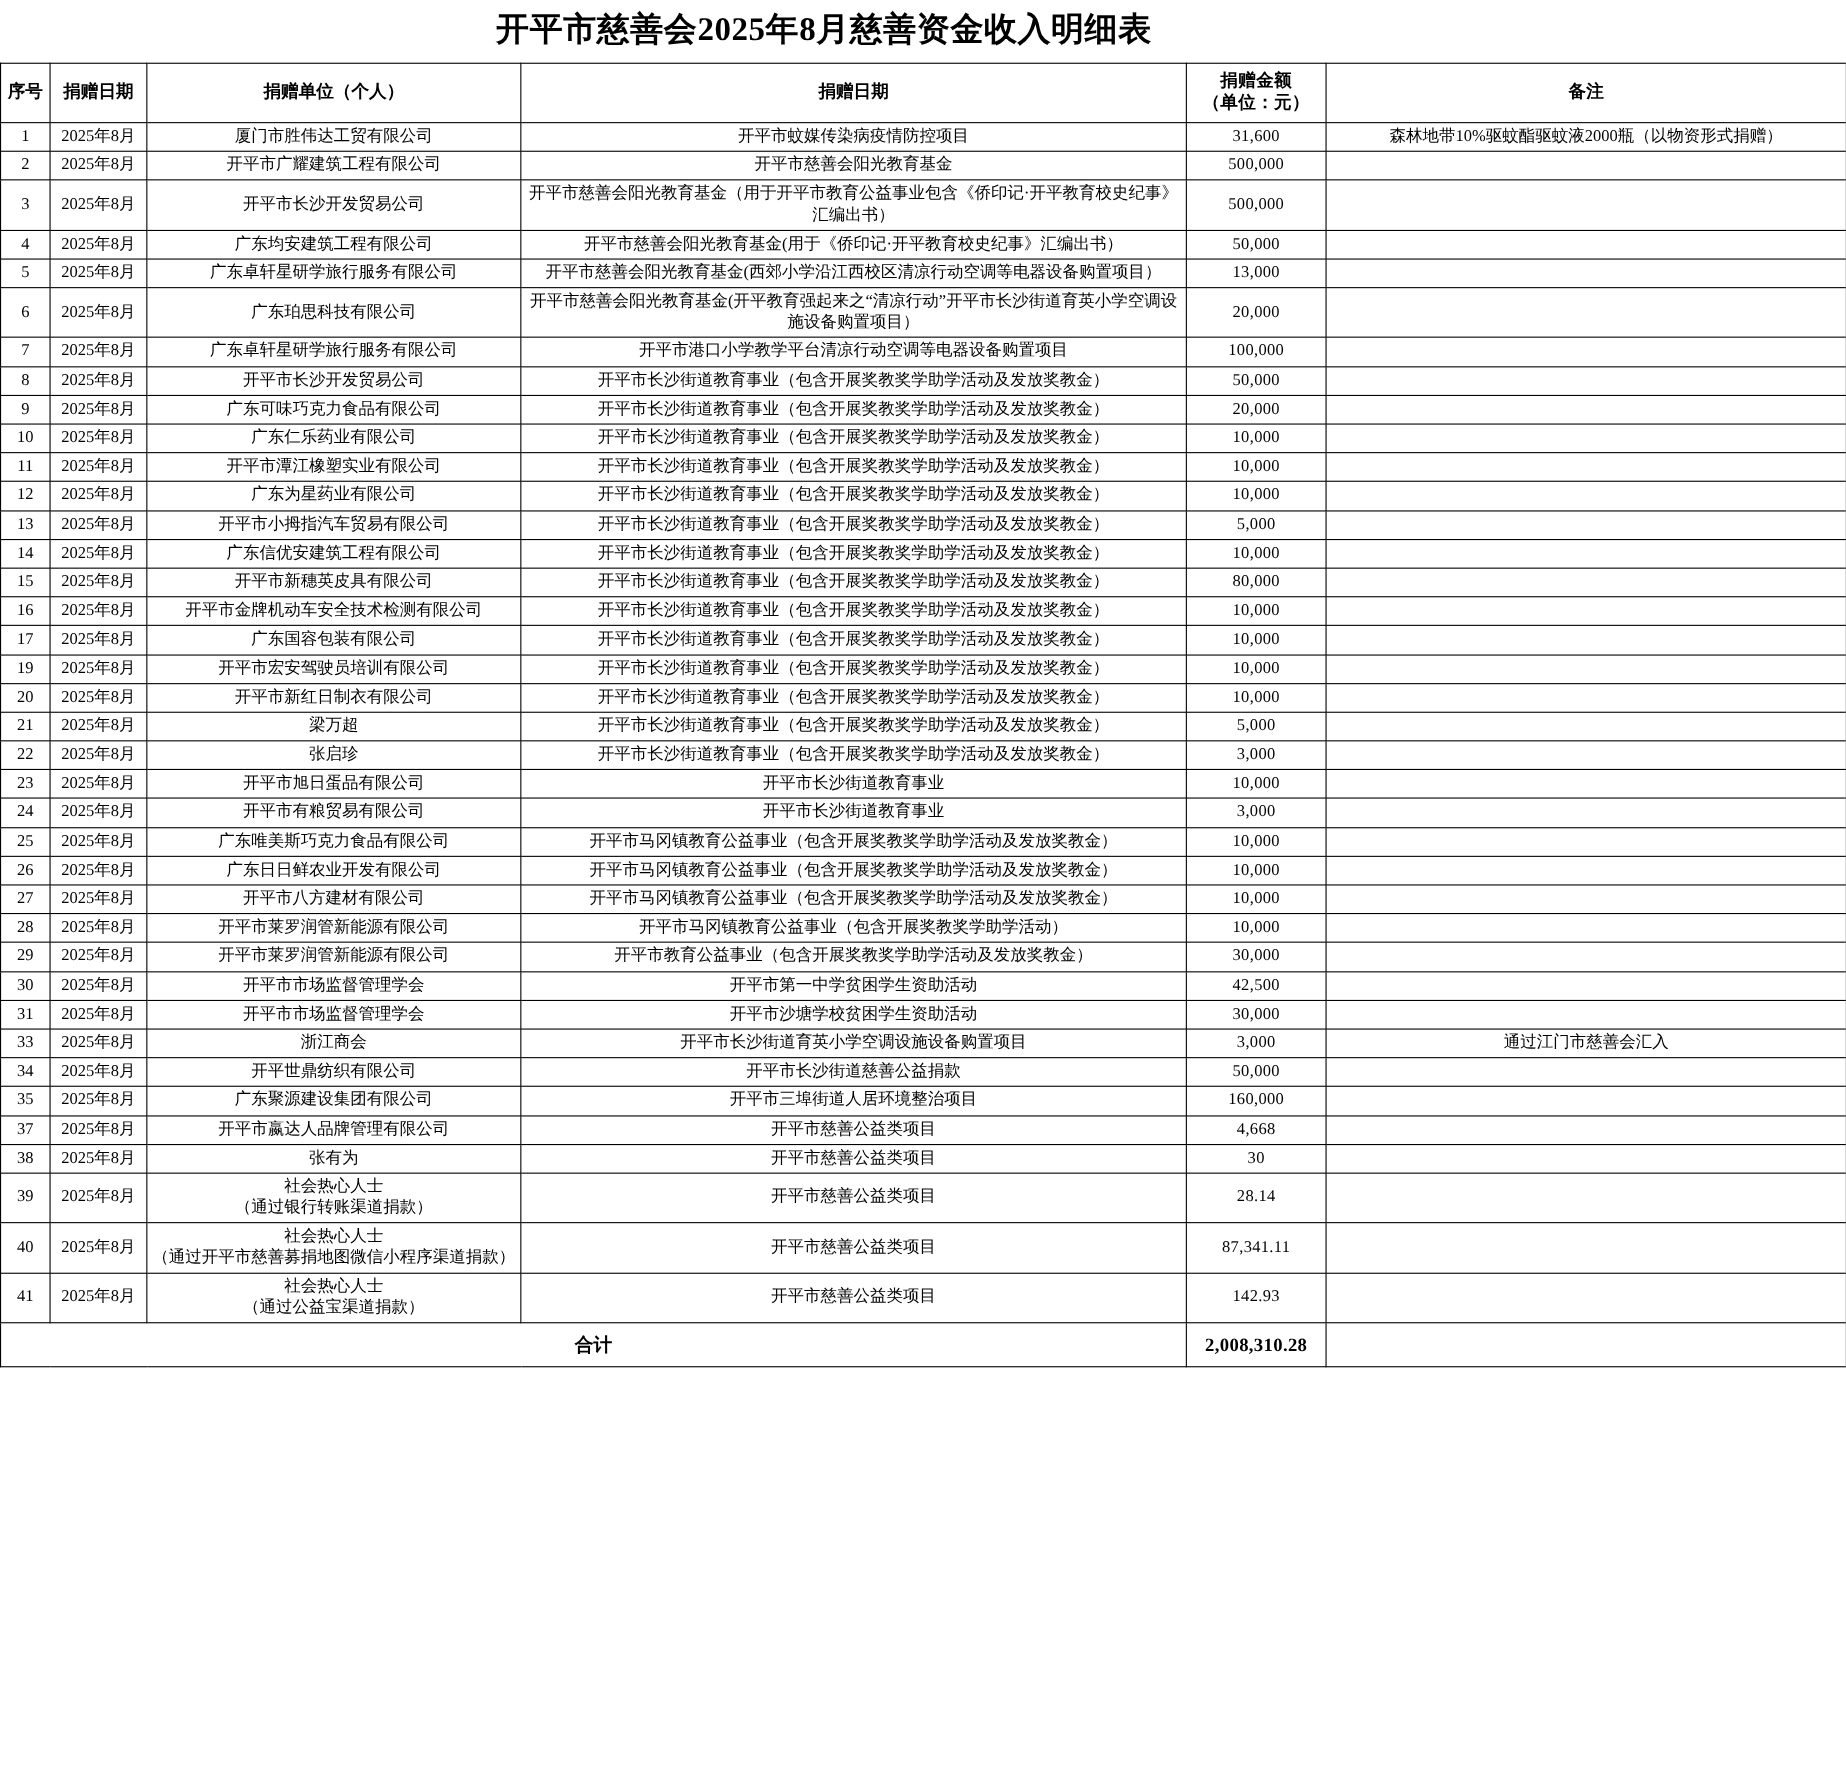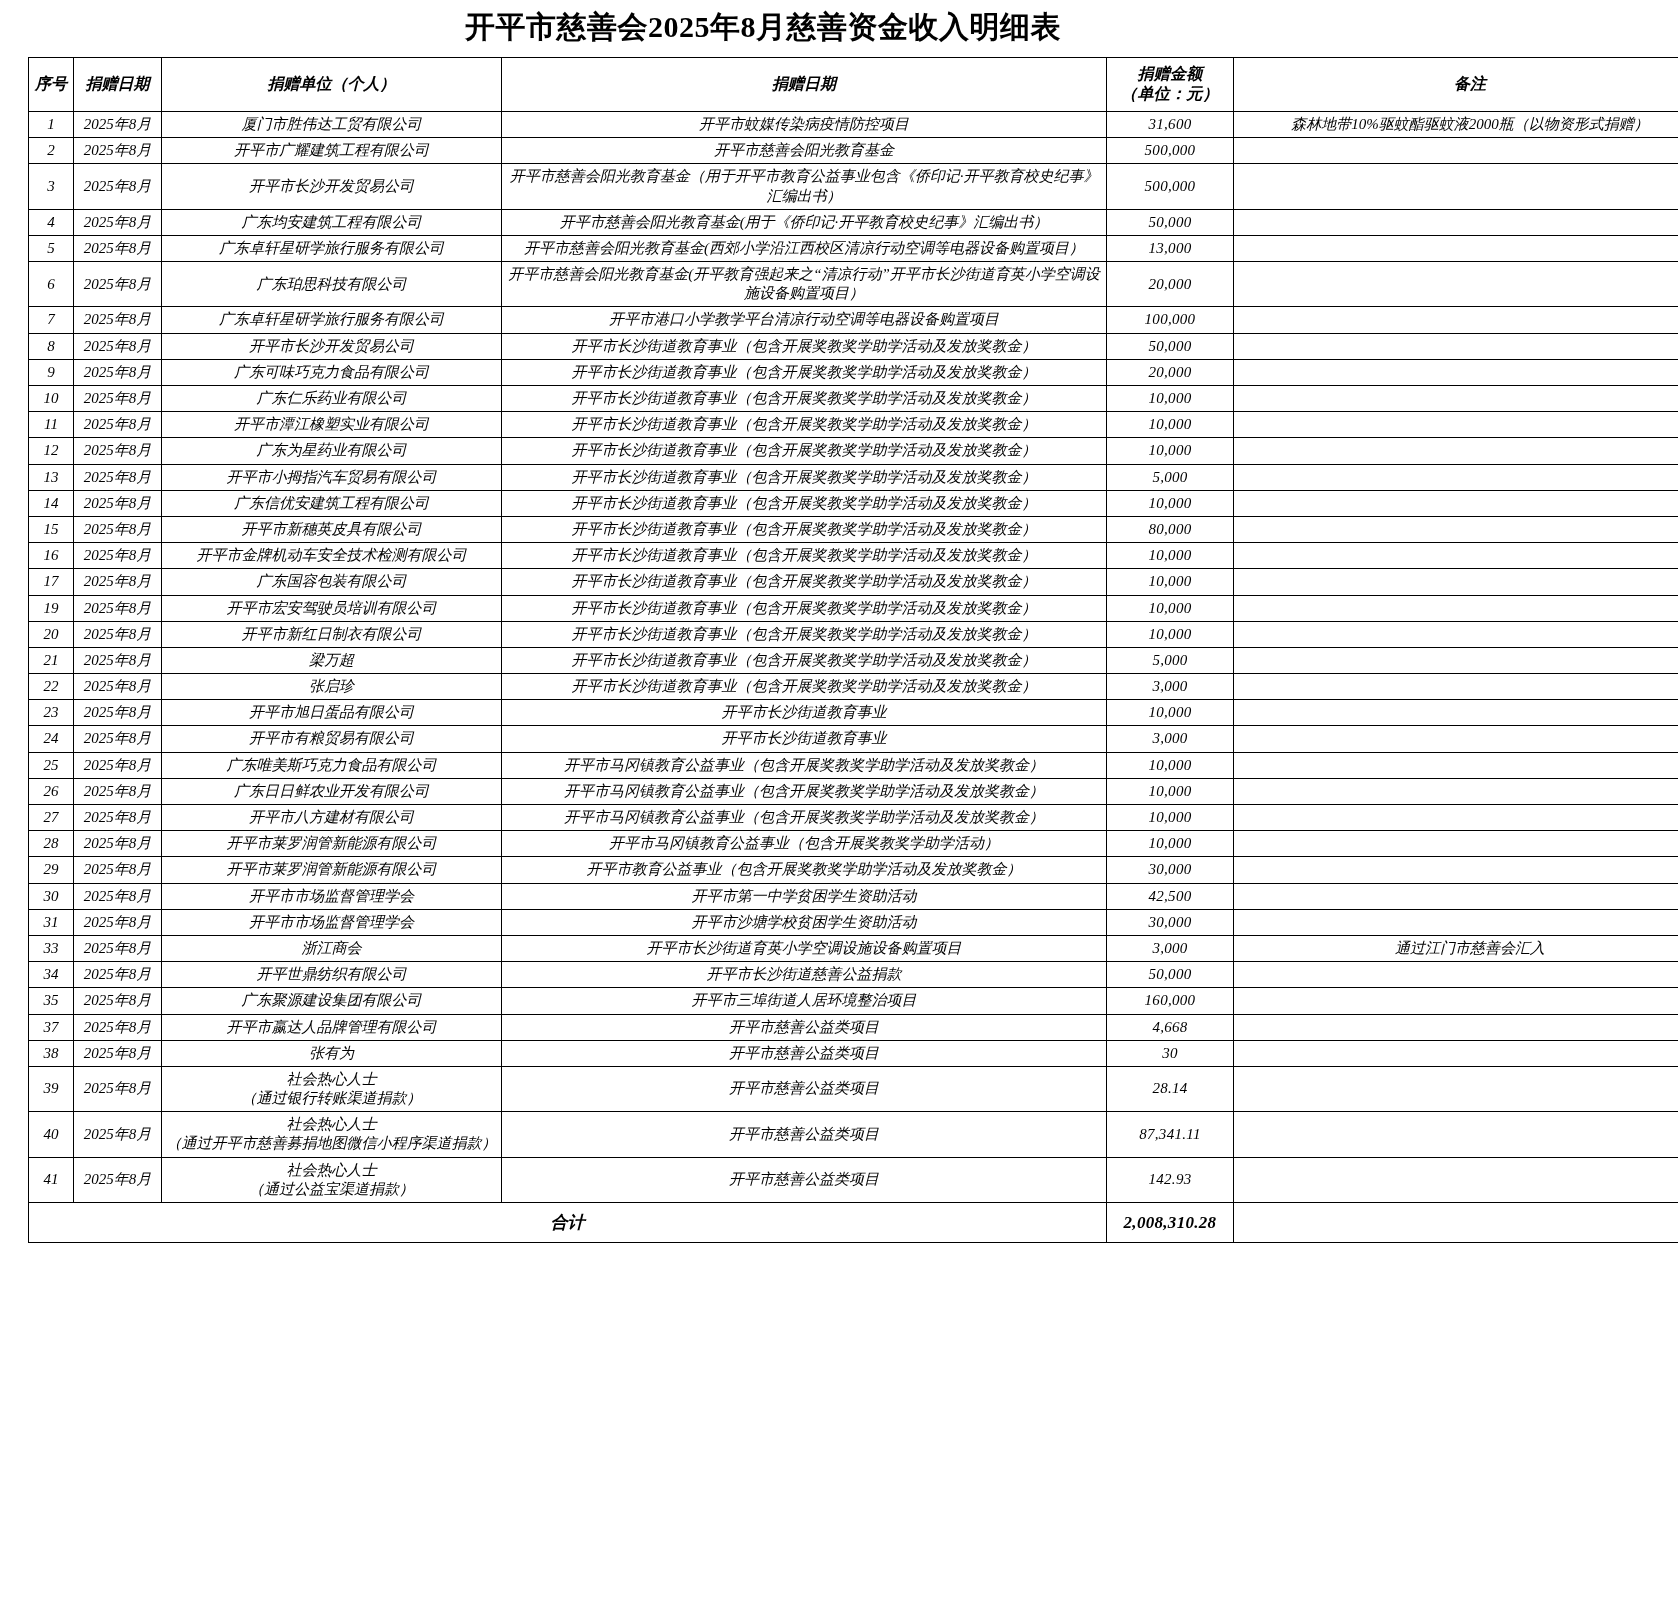--- a/index.html
+++ b/index.html
@@ -10,37 +10,35 @@
   body {
     width: 1678px;
     font-family: "Liberation Serif", "DejaVu Serif", serif;
     color: #000000;
   }
   .page {
     width: 1498px;
     min-height: 1615px;
     background: #ffffff;
     position: relative;
-    padding-left: 28px;
   }
   .doc-title {
     text-align: center;
     font-size: 30px;
     font-weight: bold;
     letter-spacing: 0.5px;
     padding: 10px 0 14px 0;
     line-height: 1.1;
     font-family: "Liberation Serif", "DejaVu Serif", serif;
   }
   table.detail {
     border-collapse: collapse;
     table-layout: fixed;
     width: 1678px;
     margin: 0;
-    font-style: italic;
   }
   table.detail td, table.detail th {
     border: 1px solid #000000;
     padding: 3px 4px;
     font-size: 15px;
     line-height: 1.28;
     vertical-align: middle;
     text-align: center;
     font-weight: normal;
     word-break: break-all;

